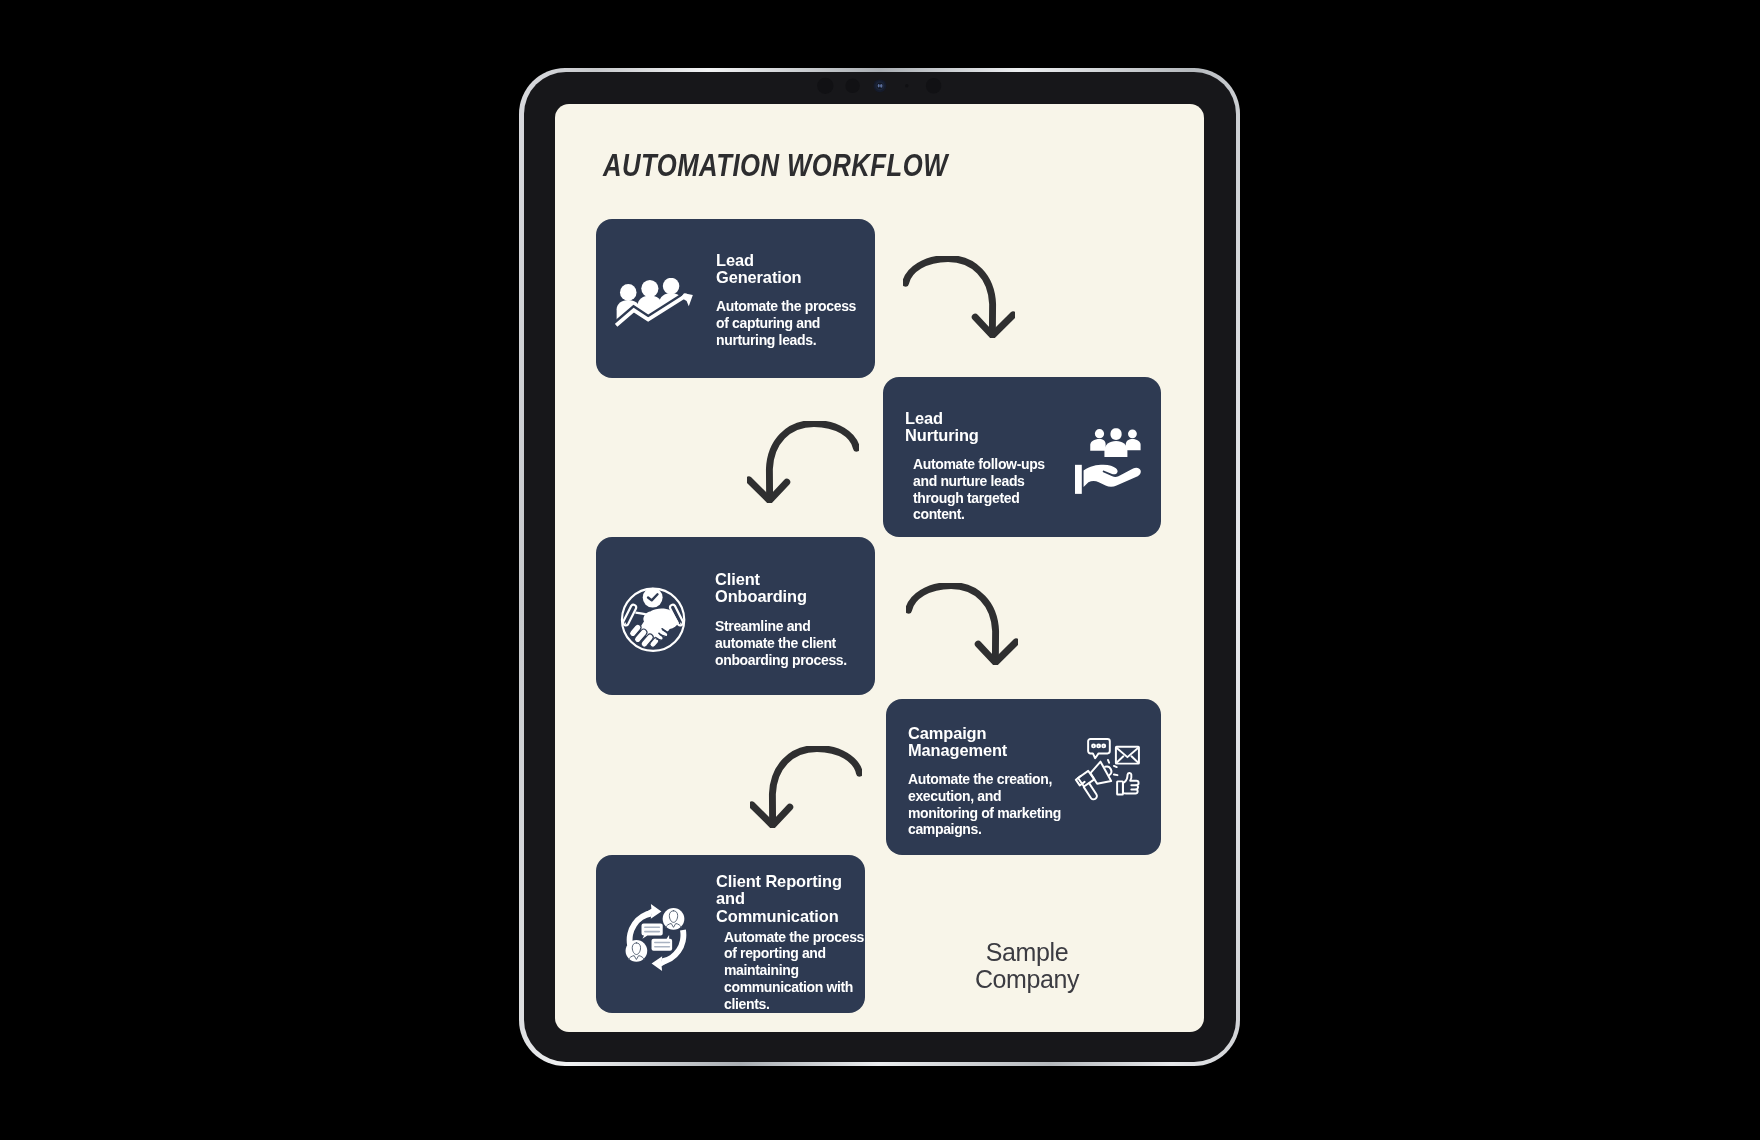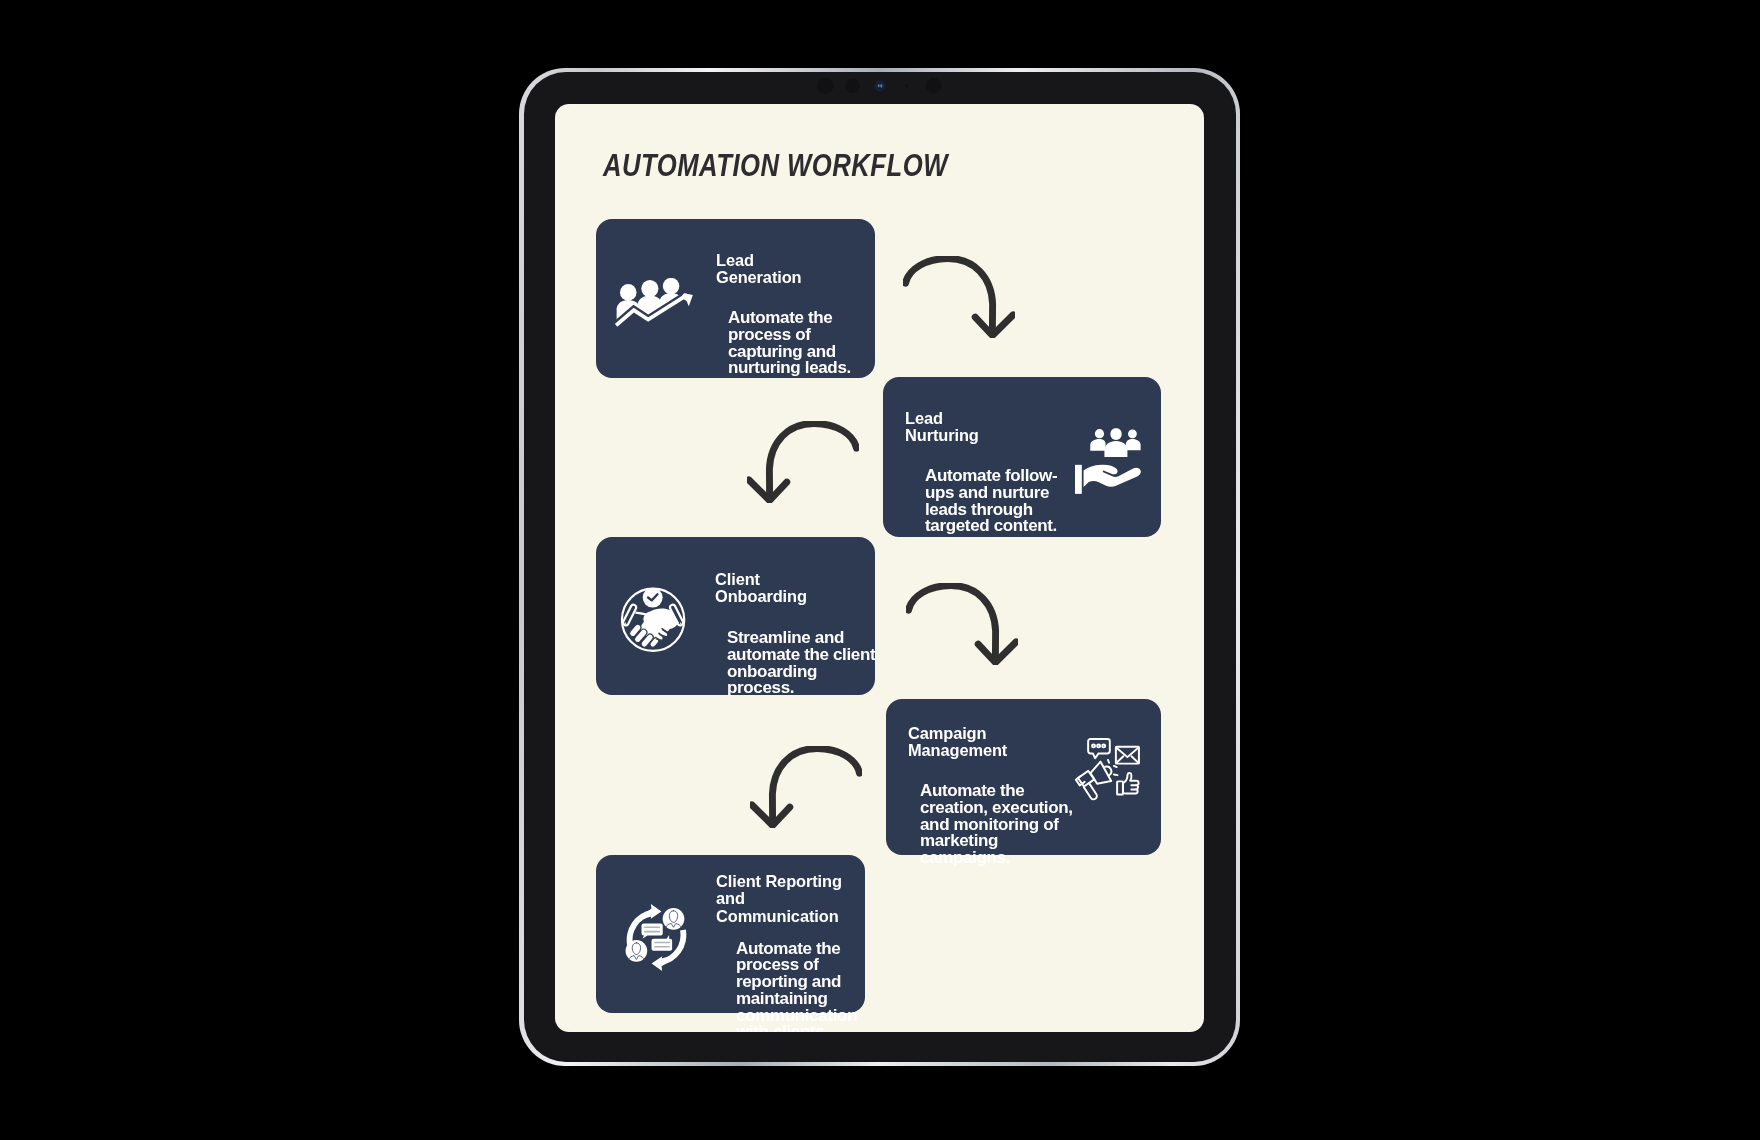--- a/index.html
+++ b/index.html
@@ -33,21 +33,21 @@
        line-height:11.4px;display:block;text-indent:0.55px;}
   .company-name{margin-top:4.5px;font-size:15.9px;font-weight:700;color:#262628;letter-spacing:-0.2px;}
 
   
   .card{position:absolute;background:#2e3a52;border-radius:16px;
         box-sizing:border-box;}
   .card .txt{color:#fff;}
   .card h3,.card p{position:absolute;color:#fff;}
   .card h3{margin:0;font-size:16.4px;font-weight:700;line-height:17.7px;
         letter-spacing:-0.1px;white-space:pre-line;}
-  .card p{margin:12px;position:absolute;font-size:17px;font-weight:700;line-height:16.8px;
+  .card p{margin:0;position:absolute;font-size:14px;font-weight:700;line-height:16.8px;
         letter-spacing:-0.35px;}
   .card .ico{position:absolute;}
 
   
   .footer{position:absolute;left:372px;top:835px;width:200px;text-align:center;
         font-size:25px;font-weight:400;color:#3c3c42;line-height:27px;letter-spacing:-0.4px;}
 
   
   .c1{left:41px;  top:115px; width:279px; height:159px;}
   .c2{left:328px; top:273px; width:278px; height:160px;}
@@ -348,15 +348,19 @@
       </g>
     </svg>
 
     <svg class="arrow a4" viewBox="0 0 112 82" width="112" height="82">
       <g fill="none" stroke="#2f2f30" stroke-width="6.9" stroke-linecap="round" stroke-linejoin="round">
         <path d="M109.5 27.2 C106.5 13.2 89.5 2.5 67.0 2.5 C41.0 2.5 23.5 21.0 22.4 48.0 L22.6 74.0"></path>
         <path d="M39.8 61.1 L22.6 79.5 L1.8 58.8"></path>
       </g>
     </svg>
 
+    <div class="footer">
+      <div>Sample</div>
+      <div>Company</div>
+    </div>
 
   </div>
 </div>
 
 </body></html>

